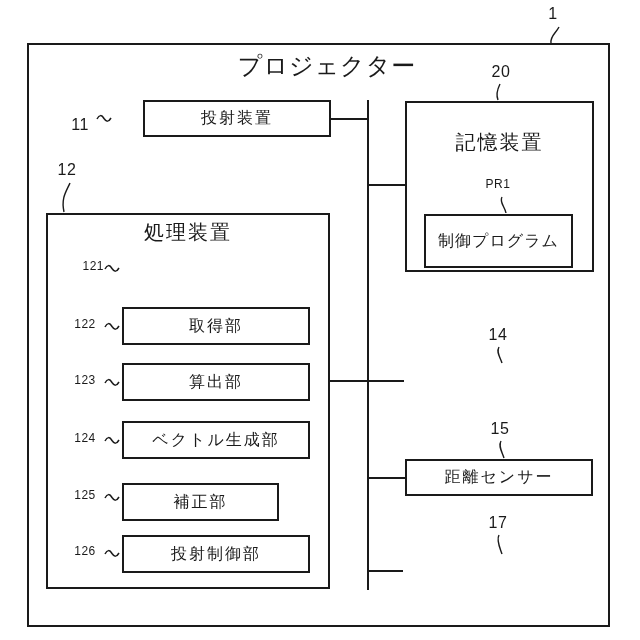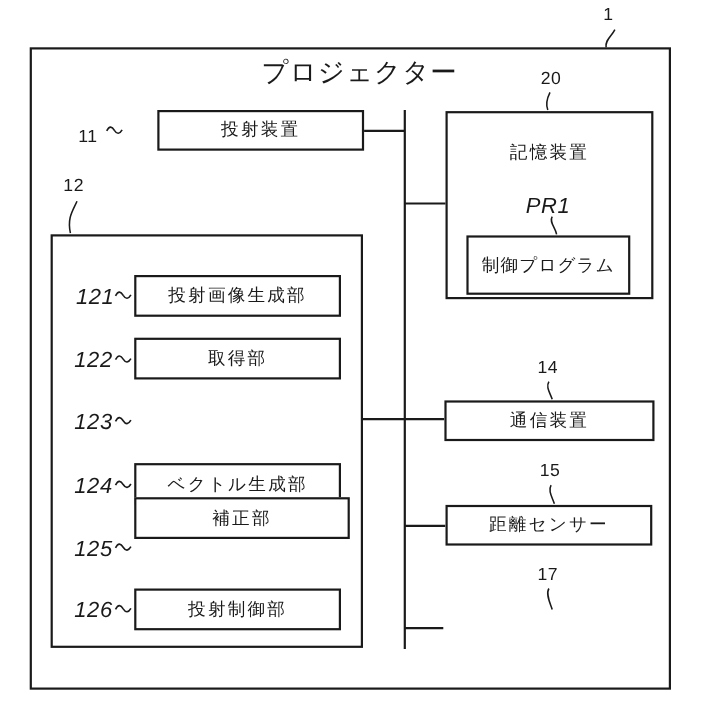--- a/index.html
+++ b/index.html
@@ -20,26 +20,26 @@
   .box{
     position:absolute;border:2px solid #1a1a1a;box-sizing:border-box;
     background:#ffffff;display:flex;align-items:center;justify-content:center;
     font-size:16px;letter-spacing:2px;
   }
   .container{
     position:absolute;border:2px solid #1a1a1a;box-sizing:border-box;
     background:transparent;
   }
   .inner-title{
-    position:absolute;text-align:center;font-size:16px;letter-spacing:2px;
+    position:absolute;text-align:center;font-size:20px;letter-spacing:2px;
   }
   .ref{
     position:absolute;text-align:center;font-size:16px;letter-spacing:0.5px;
   }
-  .ref-small{font-size:20px;font-style:italic;}
+  .ref-small{font-size:12px;}
 </style>
 </head>
 <body>
 
 <div class="canvas">
 
   <svg class="lines" viewBox="0 0 640 640" xmlns="http://www.w3.org/2000/svg">
 
     <path d="M368 100 L368 590" stroke="#1a1a1a" stroke-width="2" fill="none"></path>
 
@@ -68,45 +68,45 @@
 
   <div class="outer"></div>
   <div class="fig-title">プロジェクター</div>
   <div class="ref" style="left:543px;top:5px;width:20px;">1</div>
 
   <div class="ref" style="left:66px;top:116px;width:28px;">11</div>
   <div class="box" style="left:113px;top:100px;width:188px;height:37px;margin-left:30px;">投射装置</div>
 
   <div class="ref" style="left:53px;top:161px;width:28px;">12</div>
   <div class="container" style="left:46px;top:213px;width:284px;height:376px;"></div>
+  <div class="inner-title" style="left:46px;top:219px;width:284px;">処理装置</div>
 
   <div class="ref ref-small" style="left:66px;top:259px;width:38px;text-align:right;">121</div>
-  <div class="box" style="left:122px;top:250px;width:188px;height:38px;">投射画像生成部</div>
 
   <div class="ref ref-small" style="left:66px;top:317px;width:38px;">122</div>
   <div class="box" style="left:122px;top:307px;width:188px;height:38px;">取得部</div>
 
   <div class="ref ref-small" style="left:66px;top:373px;width:38px;">123</div>
+  <div class="box" style="left:122px;top:363px;width:188px;height:38px;">算出部</div>
 
   <div class="ref ref-small" style="left:66px;top:431px;width:38px;">124</div>
   <div class="box" style="left:122px;top:421px;width:188px;height:38px;">ベクトル生成部</div>
 
   <div class="ref ref-small" style="left:66px;top:488px;width:38px;">125</div>
-  <div class="box" style="left:122px;top:452px;width:196px;height:38px;">補正部</div>
+  <div class="box" style="left:122px;top:483px;width:157px;height:38px;">補正部</div>
 
   <div class="ref ref-small" style="left:66px;top:544px;width:38px;">126</div>
   <div class="box" style="left:122px;top:535px;width:188px;height:38px;">投射制御部</div>
 
   <div class="ref" style="left:487px;top:63px;width:28px;">20</div>
   <div class="container" style="left:405px;top:101px;width:189px;height:171px;"></div>
   <div class="inner-title" style="left:405px;top:129px;width:189px;">記憶装置</div>
   <div class="ref ref-small" style="left:478px;top:177px;width:40px;">PR1</div>
   <div class="box" style="left:424px;top:214px;width:149px;height:54px;letter-spacing:1px;">制御プログラム</div>
 
   <div class="ref" style="left:484px;top:326px;width:28px;">14</div>
-  <div class="box" style="left:404px;top:364px;width:191px;height:37px;">通信装置</div>
 
   <div class="ref" style="left:486px;top:420px;width:28px;">15</div>
   <div class="box" style="left:405px;top:459px;width:188px;height:37px;">距離センサー</div>
 
   <div class="ref" style="left:484px;top:514px;width:28px;">17</div>
 
 </div>
 
 </body></html>

